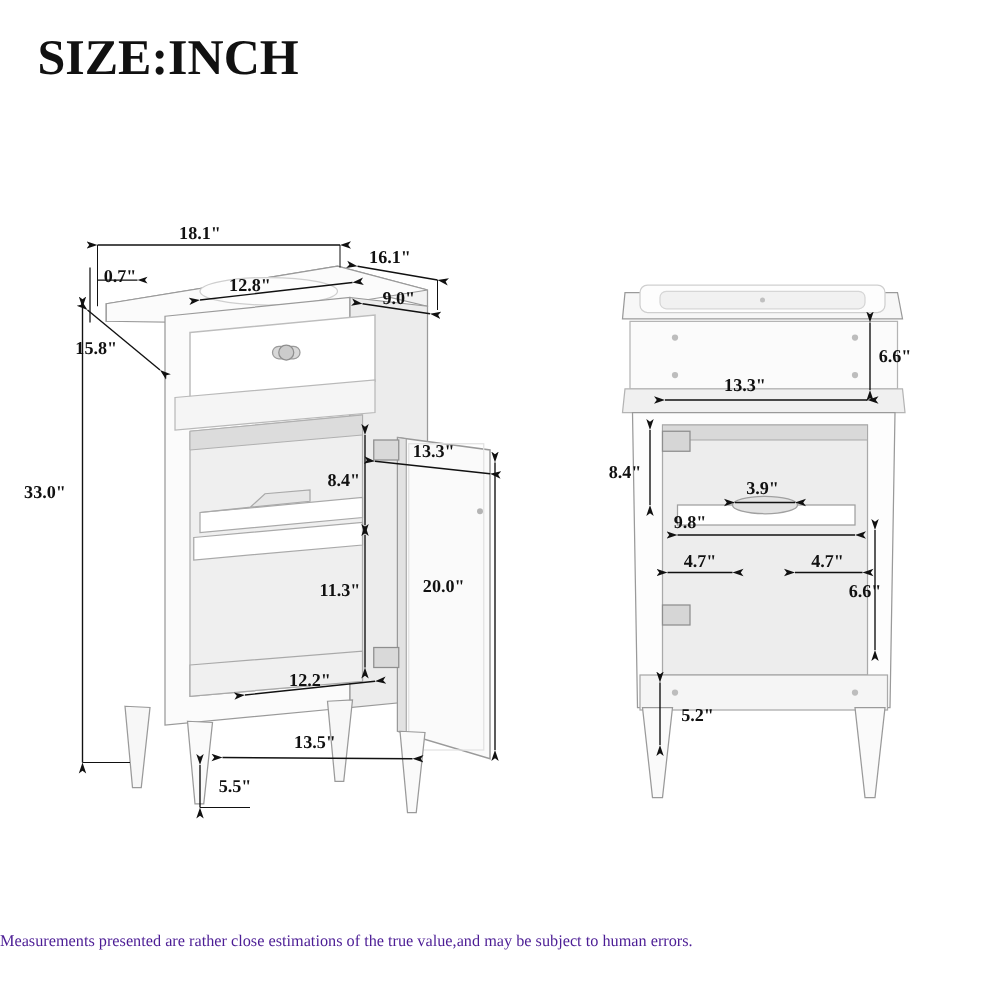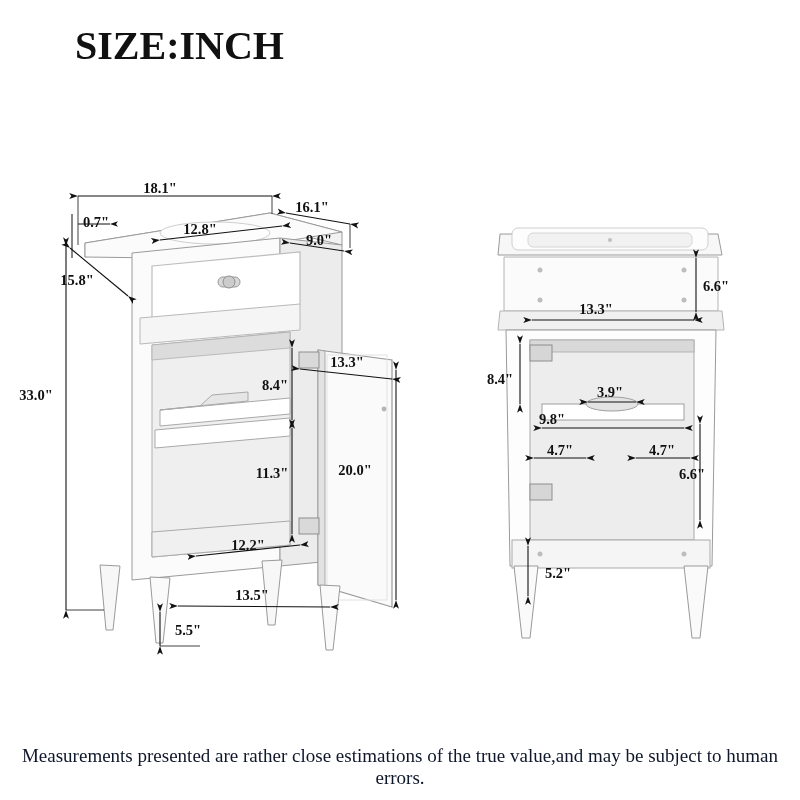--- a/index.html
+++ b/index.html
@@ -11,28 +11,26 @@
     overflow:hidden;
   }
   .title{
     position:absolute;
     left:30px; top:22px;
     font-size:40px;
     font-weight:bold;
     letter-spacing:0px;
     color:#111;
     font-family:"Liberation Serif", serif;
-    margin-left:45px;
   }
   .footer{
     position:absolute;
     left:0; right:0; top:745px;
-    text-align:center;
-    font-size:19px;
-    color:#0f172a;
+    font-size:13px;
+    color:#4c1d95;
     font-family:"Liberation Serif", serif;
   }
   .stage{position:absolute;left:0;top:0;width:800px;height:800px;}
   svg.diagram{position:absolute;left:0;top:0;width:800px;height:800px;}
   .dim{
     position:absolute;
     font-size:14.5px;
     font-weight:bold;
     color:#111;
     font-family:"Liberation Serif", serif;

